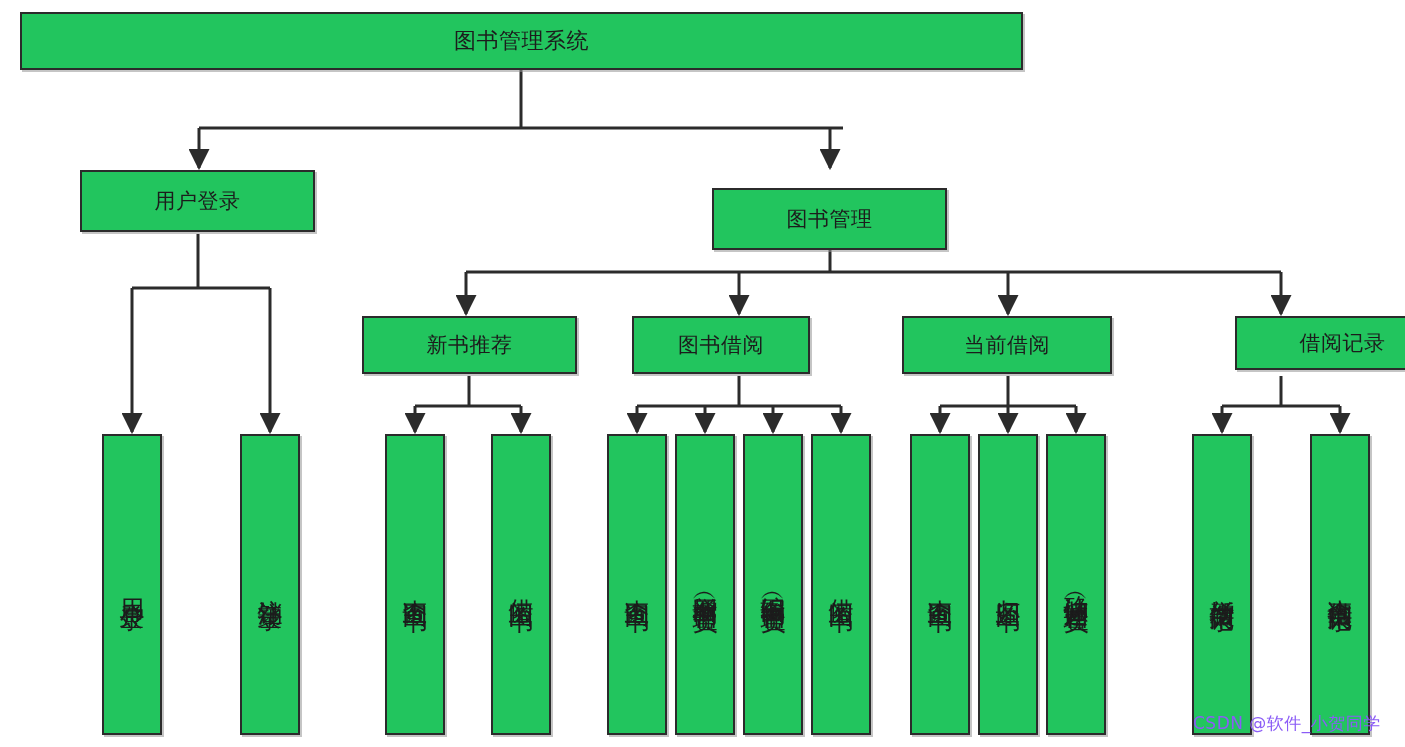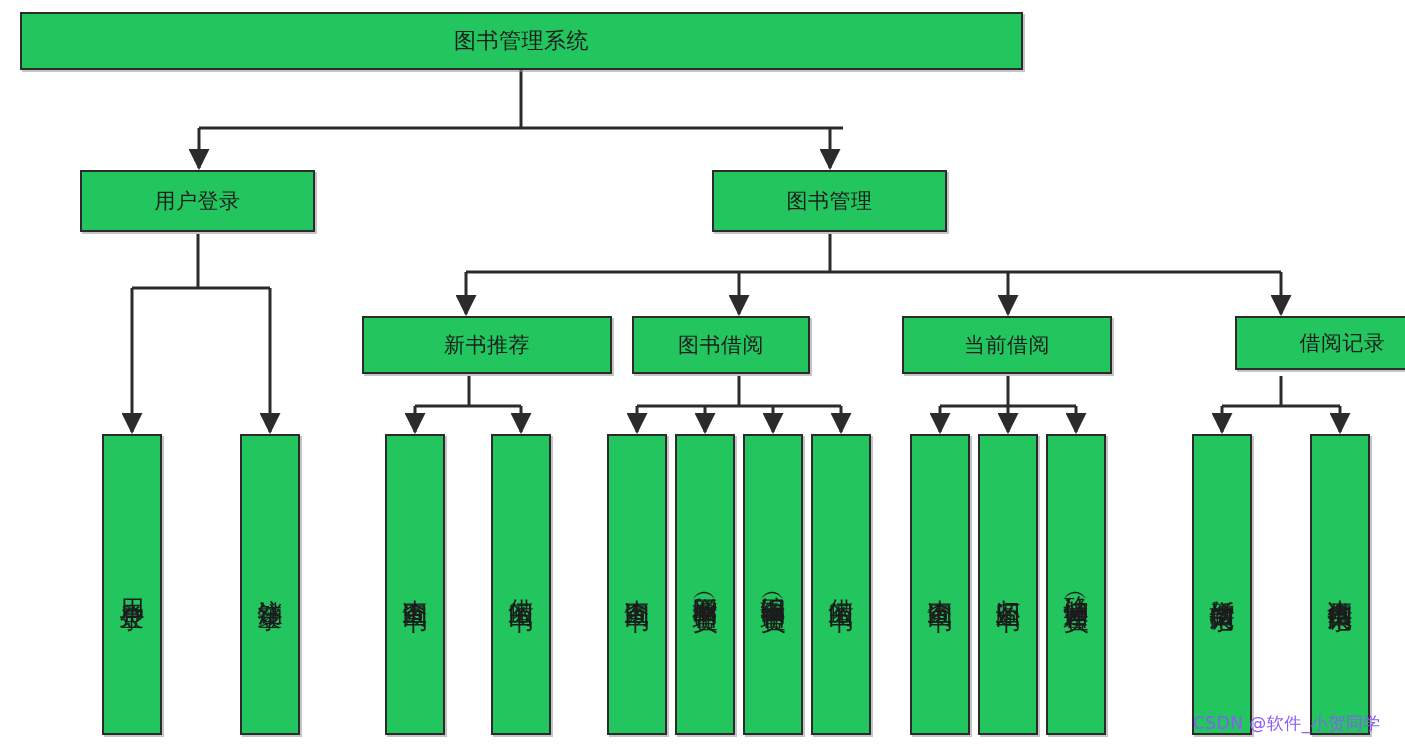--- a/index.html
+++ b/index.html
@@ -111,25 +111,25 @@
     </g>
   </svg>
 
   <div class="node node-root" style="left:20px;top:12px;width:1003px;height:58px;">
     <span class="label">图书管理系统</span>
   </div>
 
   <div class="node node-l2" style="left:80px;top:170px;width:235px;height:62px;">
     <span class="label">用户登录</span>
   </div>
-  <div class="node node-l2" style="left:712px;top:170px;width:235px;height:62px;">
+  <div class="node node-l2" style="left:712px;top:188px;width:235px;height:62px;">
     <span class="label">图书管理</span>
   </div>
 
-  <div class="node node-l3" style="left:362px;top:316px;width:250px;height:58px;">
+  <div class="node node-l3" style="left:362px;top:316px;width:215px;height:58px;">
     <span class="label">新书推荐</span>
   </div>
   <div class="node node-l3" style="left:632px;top:316px;width:178px;height:58px;">
     <span class="label">图书借阅</span>
   </div>
   <div class="node node-l3" style="left:902px;top:316px;width:210px;height:58px;">
     <span class="label">当前借阅</span>
   </div>
   <div class="node node-l3" style="left:1235px;top:316px;width:215px;height:54px;">
     <span class="label">借阅记录</span>

